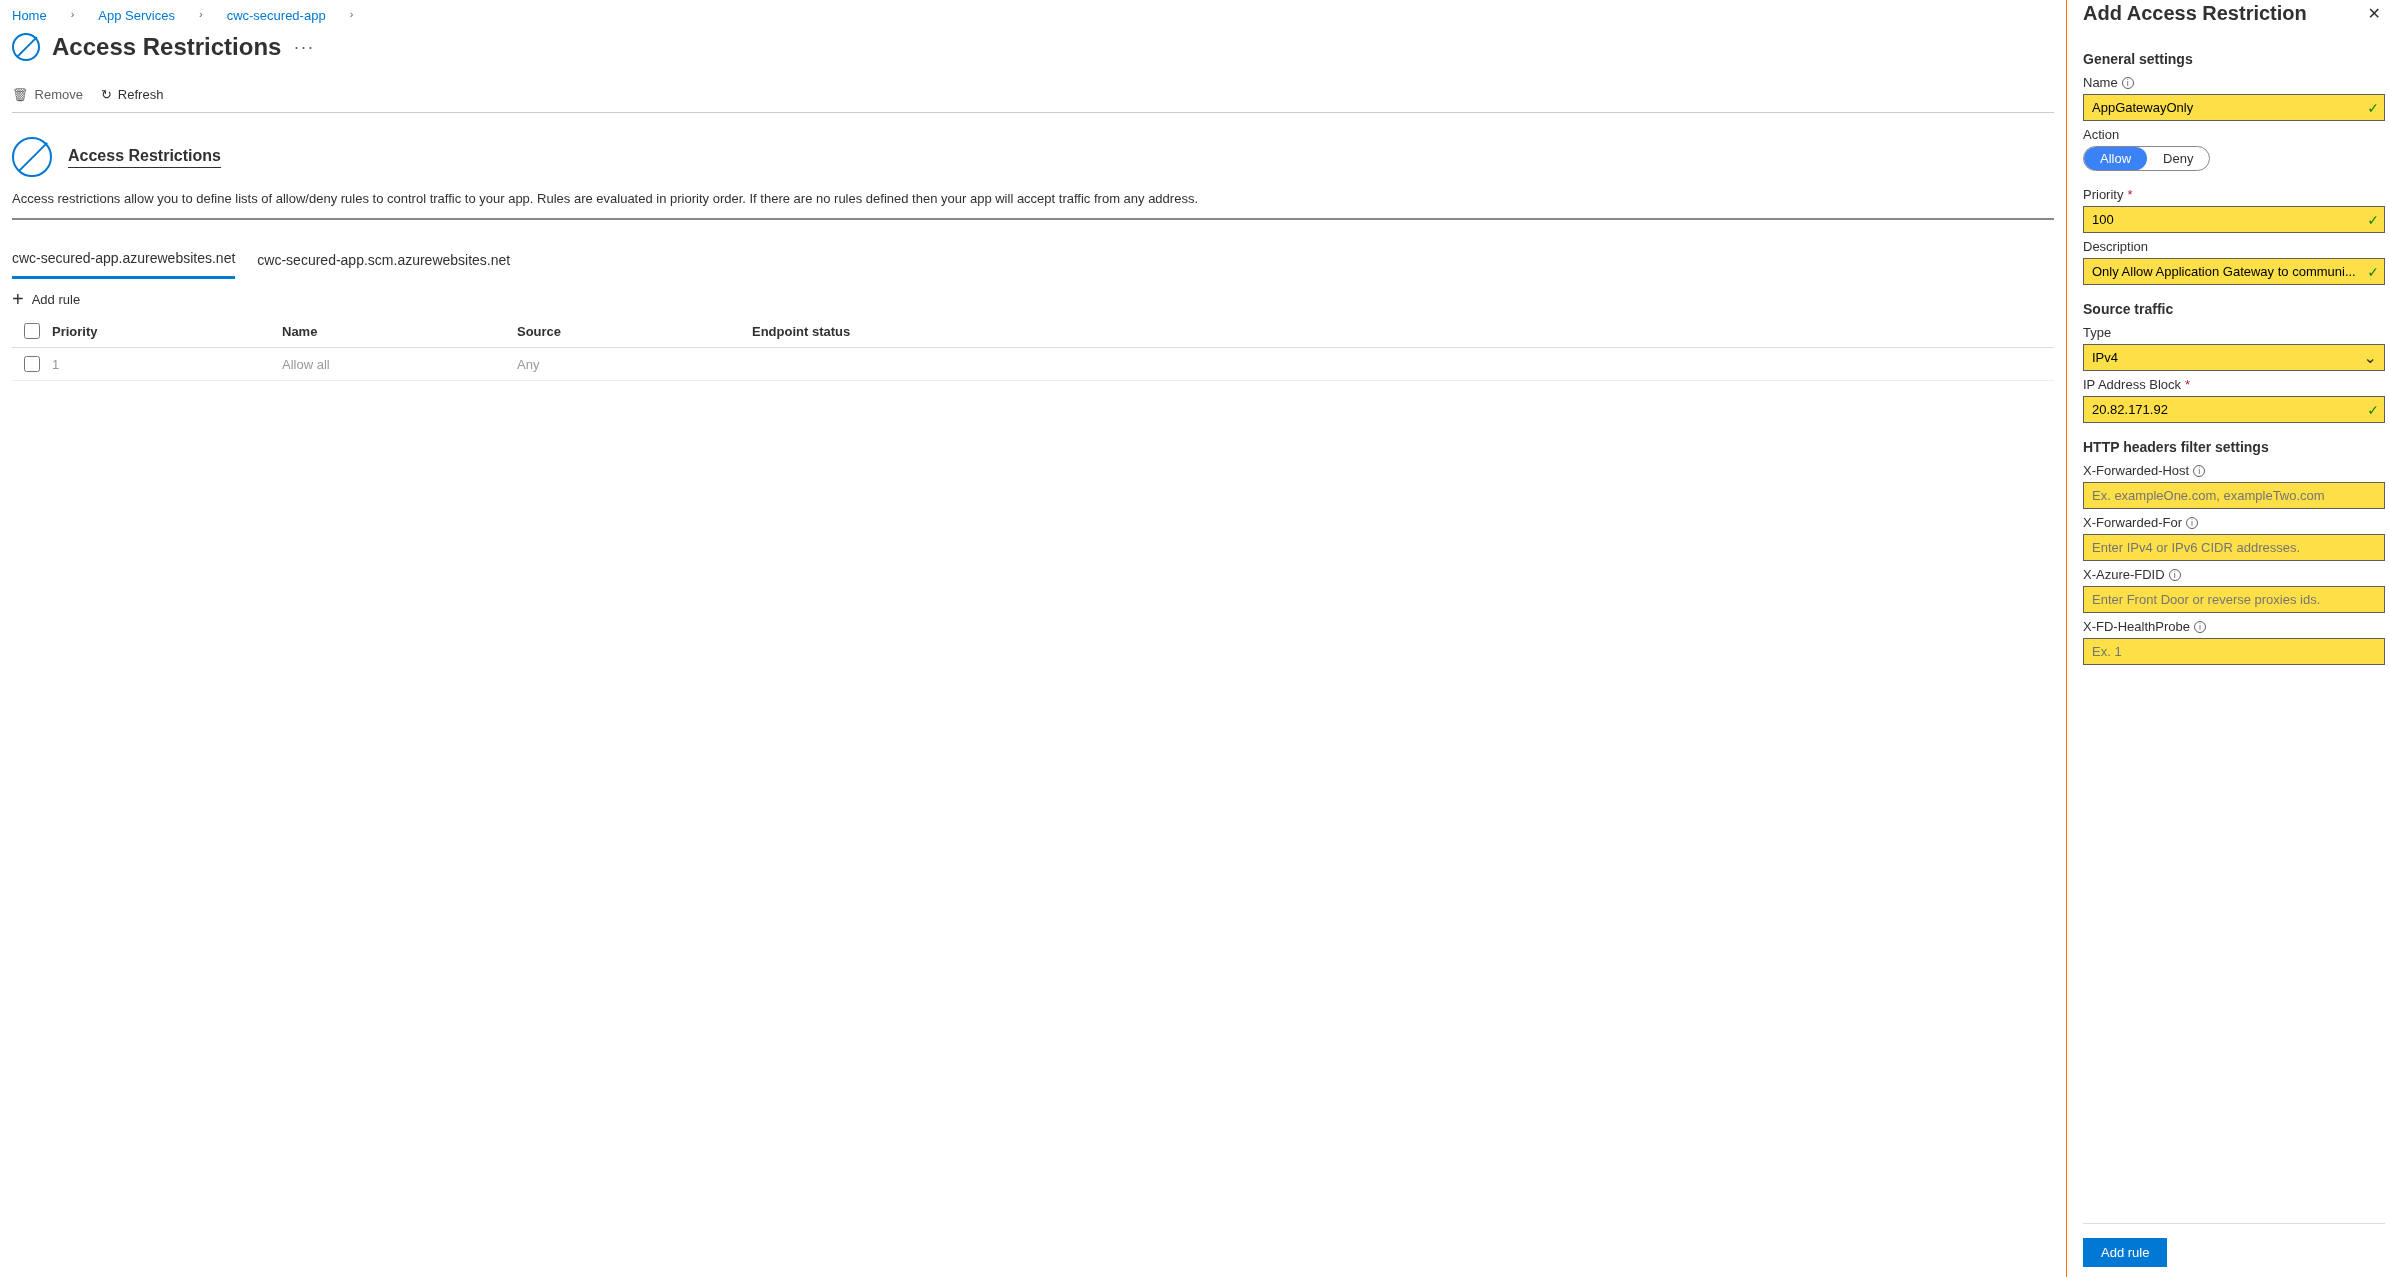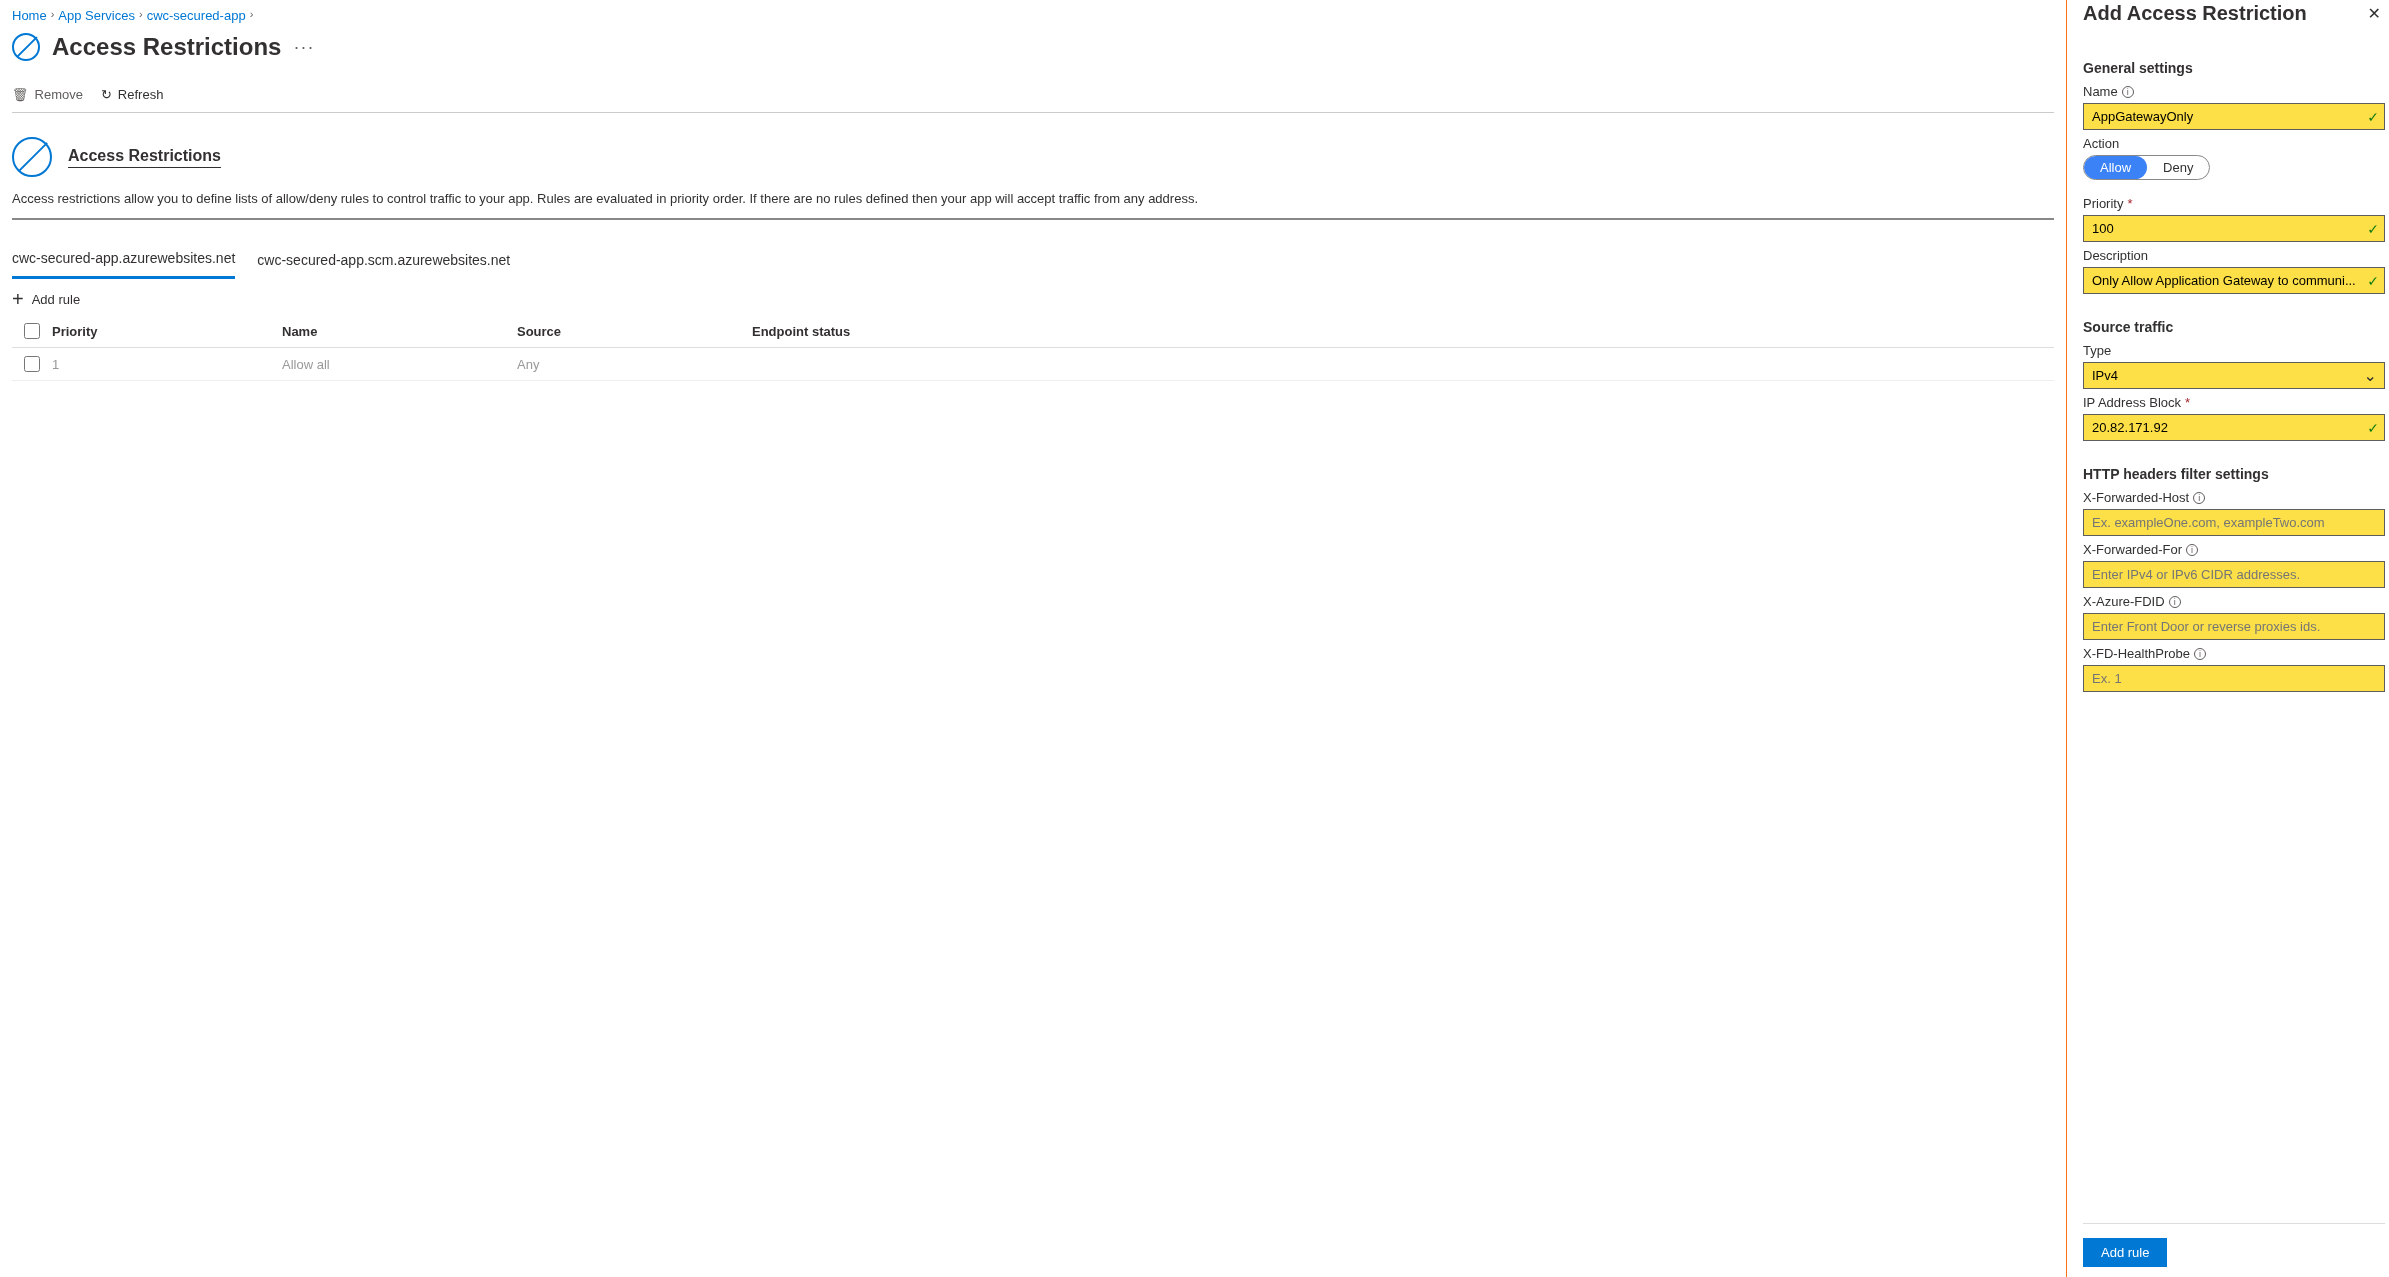--- a/index.html
+++ b/index.html
@@ -1,19 +1,19 @@
 <!DOCTYPE html>
 <html><head>
 <meta charset="utf-8">
 <style>
 * { box-sizing: border-box; margin: 0; padding: 0; }
 body { font-family: "Segoe UI", -apple-system, sans-serif; font-size: 13px; color: #323130; background: #fff; overflow: hidden; }
 .page { display: flex; width: 100%; height: 100vh; }
 .main { flex: 1; padding: 8px 12px 0 12px; overflow: hidden; }
-.breadcrumb { display: flex; align-items: flex-start; gap: 4px; color: #0078d4; font-size: 13px; margin-bottom: 10px; }
+.breadcrumb { display: flex; align-items: flex-start; gap: 24px; color: #0078d4; font-size: 13px; margin-bottom: 10px; }
 .breadcrumb a { color: #0078d4; text-decoration: none; cursor: pointer; }
 .breadcrumb .chev { color: #605e5c; font-size: 11px; }
 .title-row { display: flex; align-items: center; gap: 12px; margin-bottom: 20px; }
 .title-row h1 { font-size: 24px; font-weight: 600; color: #323130; }
 .deny-circle { width: 28px; height: 28px; border: 2px solid #0078d4; border-radius: 50%; position: relative; display:inline-block; }
 .deny-circle::after { content: ""; position: absolute; width: 2px; height: 28px; background: #0078d4; left: 50%; top: -2px; transform: rotate(45deg); transform-origin: center; }
 .deny-circle.big { width: 40px; height: 40px; border-width: 2px; }
 .deny-circle.big::after { height: 40px; top: -2px; }
 .more-dots { color: #605e5c; font-size: 18px; letter-spacing: 1px; cursor: pointer; }
 .toolbar { display: flex; align-items: center; gap: 18px; padding: 6px 0 10px; border-bottom: 1px solid #ccc; }
@@ -34,21 +34,21 @@
 .col-name { width: 235px; }
 .col-src { width: 235px; }
 .col-ep { width: 235px; }
 .col-http { flex: 1; }
 input[type=checkbox] { width: 16px; height: 16px; }
 
 .panel { width: 323px; border-left: 1px solid #f97316; padding: 2px 4px 10px 16px; display:flex; flex-direction:column; position:relative; }
 .panel-title-row { display: flex; justify-content: space-between; align-items: center; margin-bottom: 26px; }
 .panel-title { font-size: 20px; font-weight: 600; }
 .close-x { font-size: 16px; cursor: pointer; padding: 0 4px; }
-.sec-label { font-size: 14px; font-weight: 600; margin-bottom: 8px; margin-top: 9px; }
+.sec-label { font-size: 14px; font-weight: 600; margin-bottom: 8px; }
 .fld-label { font-size: 13px; color: #323130; margin: 6px 0 4px; display:flex; align-items:center; gap:4px; }
 .req { color: #a4262c; }
 .info { width: 12px; height: 12px; border: 1px solid #605e5c; border-radius: 50%; display:inline-flex; align-items:center; justify-content:center; font-size:9px; color:#605e5c; }
 .inp { width: 100%; border: 1px solid #605e5c; padding: 5px 24px 5px 8px; font-size: 13px; position:relative; background:#fde047; }
 .inp-wrap { position: relative; margin-bottom: 6px; }
 .valid-check { position:absolute; right:6px; top:50%; transform:translateY(-50%); color:#107c10; font-size:14px; }
 .toggle { display: inline-flex; border: 1px solid #8a8886; border-radius: 14px; overflow: hidden; margin-bottom: 10px; }
 .toggle-opt { padding: 4px 16px; font-size: 13px; cursor: pointer; }
 .toggle-opt.on { background: #3b82f6; color: #fff; border-radius: 14px; }
 .select-wrap { position:relative; margin-bottom:4px; }

